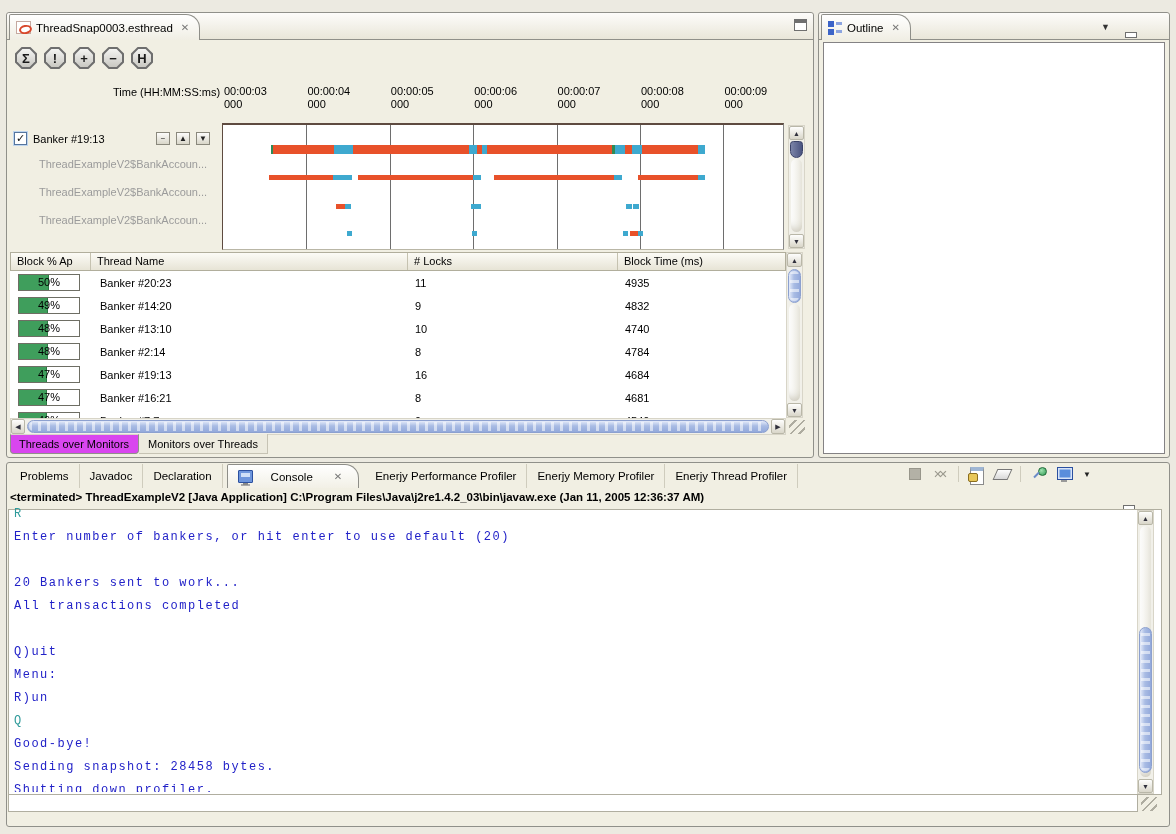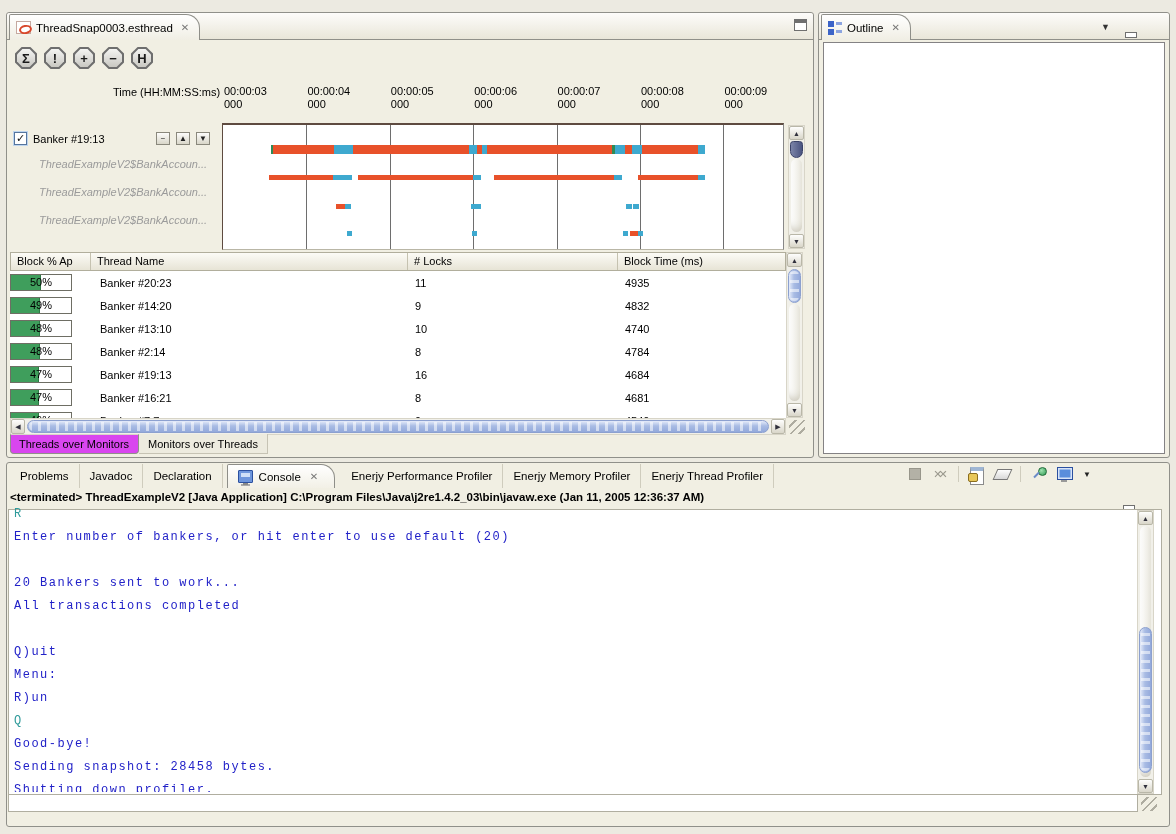--- a/index.html
+++ b/index.html
@@ -41,21 +41,21 @@
 
   
   .axis-label { position:absolute; font-size:11px; color:#000; }
   .tick { position:absolute; top:0; font-size:11px; line-height:13px; color:#000; white-space:nowrap; }
   #gantt { position:absolute; background:#fff; border-top:2px solid #5E4B40; border-left:1px solid #5E4B40; border-right:1px solid #888; border-bottom:1px solid #B9B6A6; }
   .gline { position:absolute; top:0; bottom:0; width:1px; background:#6E6E6E; }
   .gseg { position:absolute; }
 
   .checkbox { position:absolute; width:13px; height:13px; background:#fff; border:1px solid #55759E; box-shadow:0 0 0 1px #BDD4EE; font-size:11px; line-height:11px; font-weight:bold; color:#111; text-align:center; }
   .rowctl { position:absolute; width:14px; height:13px; border:1px solid #8A887C; background:linear-gradient(#FCFCFA,#D9D6C9); font-size:8px; line-height:11px; text-align:center; color:#222; }
-  .mlabel { position:absolute; font-size:11px; color:#9B9B9B; white-space:nowrap;font-style:italic; }
+  .mlabel { position:absolute; font-size:11px; color:#9B9B9B; white-space:nowrap; }
   .thread-label { position:absolute; font-size:11px; color:#000; white-space:nowrap; }
 
   
   .sb { position:absolute; background:#F1F0E9; border:1px solid #D8D5C8; }
   .sb-btn { position:absolute; display:flex; align-items:center; justify-content:center; background:linear-gradient(#FEFEFD,#D9D6C9); border:1px solid #B9B7A8; border-radius:2px; font-size:7px; color:#30303C; }
   .thumb-h { position:absolute; border:1px solid #8CA0CF; border-radius:7px;
       background:linear-gradient(#E6ECFA,#A9BCE4 45%,#93A9DB); }
   .thumb-h::after { content:""; position:absolute; inset:1px; border-radius:6px;
       background:repeating-linear-gradient(90deg, rgba(255,255,255,.55) 0 3px, rgba(0,0,0,0) 3px 9px); }
   .thumb-v { position:absolute; border:1px solid #8CA0CF; border-radius:7px;
@@ -68,32 +68,32 @@
       repeating-linear-gradient(135deg, rgba(0,0,0,0) 0 4px, #AEACA0 4px 6px); }
 
   
   #table-header { position:absolute; display:grid; grid-template-columns:80px 317px 210px 1fr; align-items:center;
       background:linear-gradient(#FCFBF6,#E7E4D6); border:1px solid #B1AE9C; font-size:11px; color:#000; }
   #table-header .th { padding:2px 2px 2px 6px; border-right:1px solid #C5C2B0; overflow:hidden; white-space:nowrap; height:17px; }
   #table-rows { position:absolute; background:#fff; overflow:hidden; }
   .trow { display:grid; grid-template-columns:80px 317px 210px 1fr; height:23px; align-items:center; font-size:11px; color:#000; }
   .trow .name { padding-left:10px; }
   .trow .num { padding-left:8px; }
-  .pctbox { position:relative; margin-left:0; width:62px; height:17px; border:1px solid #6E6E64; background:#fff; }
+  .pctbox { position:relative; margin-left:8px; width:62px; height:17px; border:1px solid #6E6E64; background:#fff; }
   .pfill { position:absolute; left:0; top:0; bottom:0; background:#3F9E5C; border-right:1px solid #2E7A45; }
   .plabel { position:absolute; inset:0; text-align:center; line-height:15px; font-size:11px; color:#000; }
 
   
   .btab { height:20px; display:flex; align-items:center; padding:0 9px; font-size:11px; color:#000; }
   .btab.active { background:#d946ef; border:1px solid #90908A; border-top:1px solid #D9D6C9; border-radius:0 0 4px 4px;padding-left:8px; }
   .btab.inactive { border-right:1px solid #C6C3B4; border-bottom:1px solid #C6C3B4; background:#EDEBDF; }
 
   
   .ctab { display:flex; align-items:center; height:24px; padding:0 10px; font-size:11.5px; color:#000; border-right:1px solid #CFCCBD; white-space:nowrap; }
-  .ctab.active { gap:6px; background:linear-gradient(#FFFFFF,#F2F0E6); border:1px solid #8E8E88; border-bottom:none; border-radius:2px 14px 0 0; padding-right:16px; margin:0 6px 0 4px; }
+  .ctab.active { gap:18px; background:linear-gradient(#FFFFFF,#F2F0E6); border:1px solid #8E8E88; border-bottom:none; border-radius:2px 14px 0 0; padding-right:16px; margin:0 6px 0 4px; }
   .console-ico { width:15px; height:13px; border:1px solid #2B50A0; background:#6E96DC; position:relative; display:inline-block; border-radius:1px; }
   .console-ico::before { content:""; position:absolute; left:2px; top:2px; right:2px; height:4px; background:#CFE0F8; }
   .console-ico::after { content:""; position:absolute; left:4px; bottom:-3px; width:5px; height:2px; background:#888; box-shadow:-2px 1px 0 #AAA, 2px 1px 0 #AAA; }
 
   #console-icons { position:absolute; display:flex; align-items:center; gap:9px; }
   .cico { width:17px; height:16px; position:relative; display:flex; align-items:center; justify-content:center; }
   .terminate-icon::before { content:""; width:10px; height:10px; background:#B3B1A6; border:1px solid #98968B; }
   .remove-all-launches-icon { color:#9A988D; font-weight:bold; font-size:11px; letter-spacing:-4px; padding-right:4px; }
   .icon-sep { width:1px; height:16px; background:#CFCCBD; }
   .scroll-lock-icon::before { content:""; position:absolute; left:2px; top:1px; width:12px; height:13px; background:#fff; border:1px solid #8A8A8A; border-top:4px solid #9FB6D4; }

